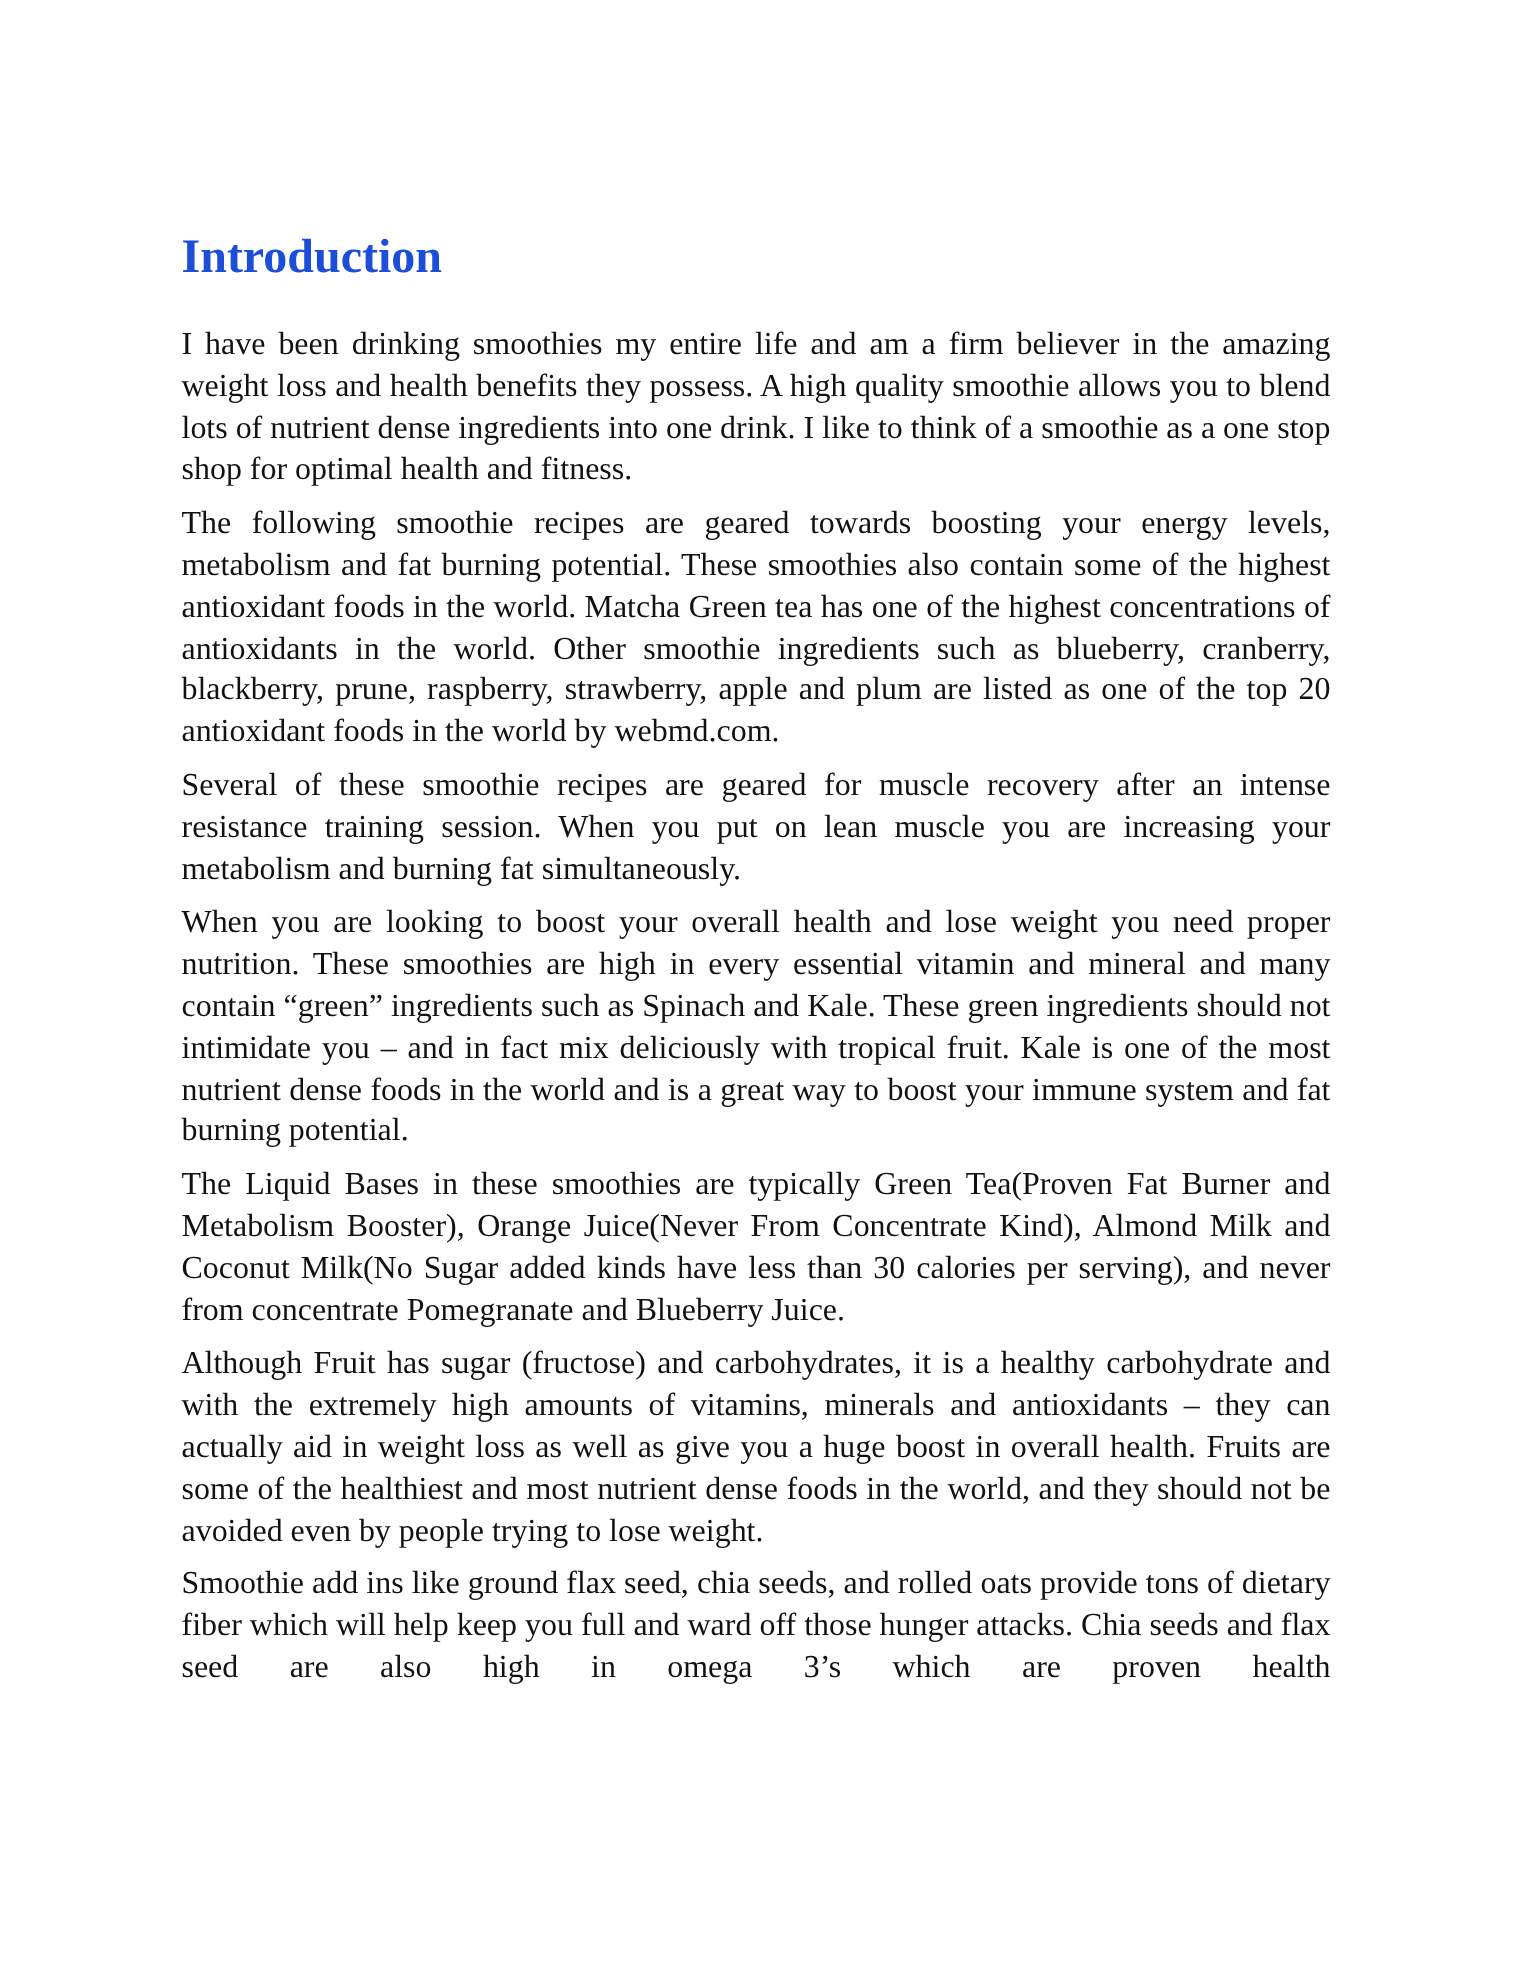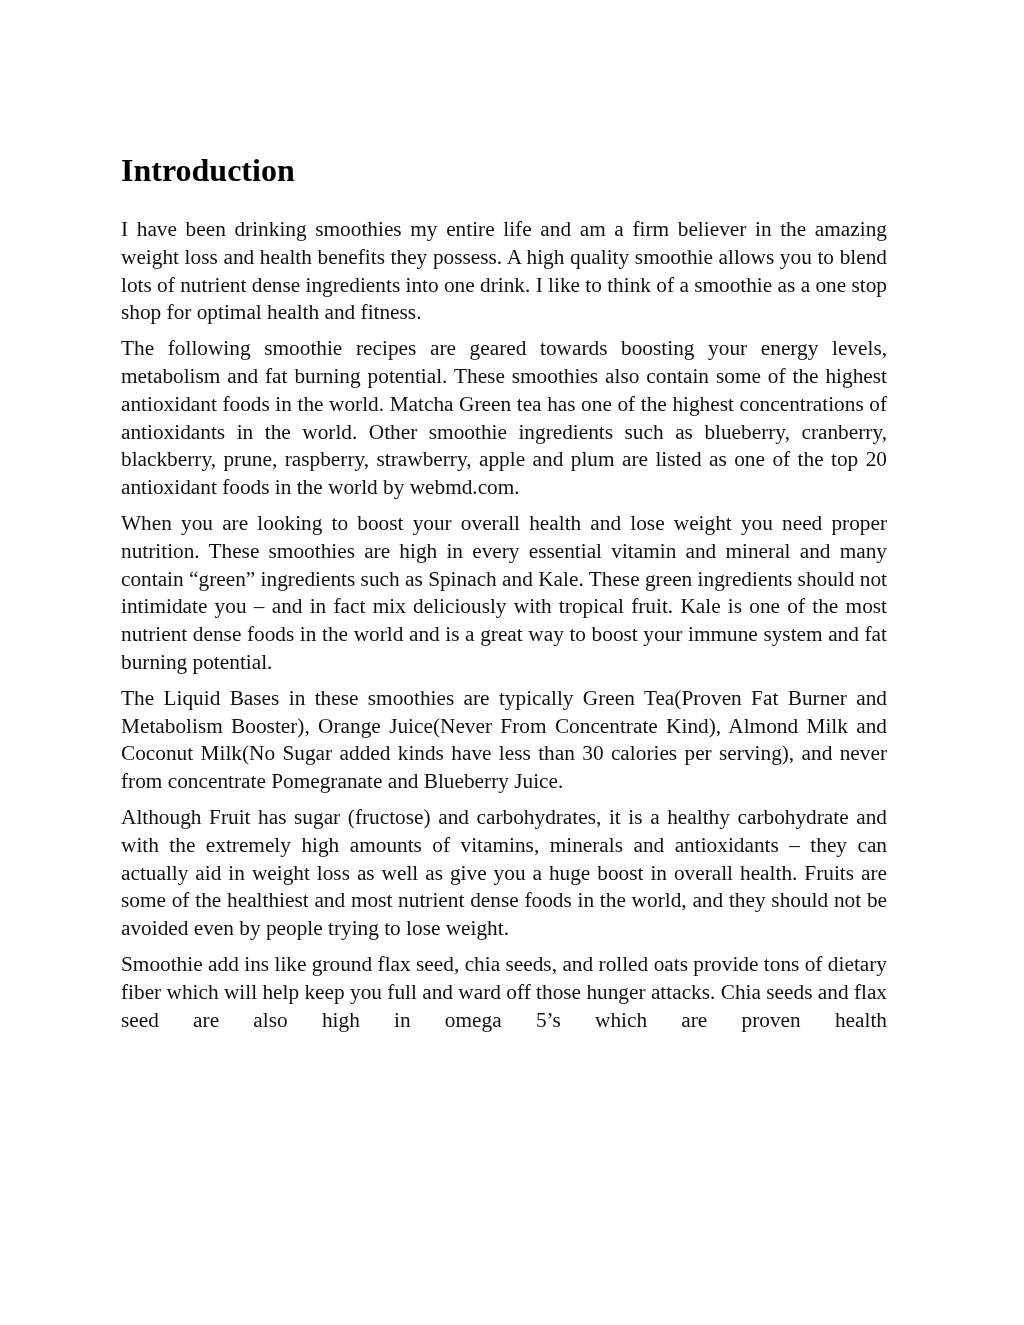--- a/index.html
+++ b/index.html
@@ -22,21 +22,21 @@
       width: 782px;
     }
     .heading {
       margin: 0;
       position: absolute;
       top: 150px;
       left: 0;
       font-size: 32px;
       font-weight: bold;
       line-height: 40px;
-      color: #000000;
+      color: #1d4ed8;
       white-space: nowrap;
     }
     .body-text {
       position: absolute;
       top: 216px;
       left: 0;
       width: 782px;
     }
     .para {
       margin: 0 16px 8px 0;
@@ -50,18 +50,19 @@
     }
   </style>
 </head>
 <body>
 
 <div class="page">
   <h1 class="heading">Introduction</h1>
   <div class="body-text">
     <p class="para">I have been drinking smoothies my entire life and am a firm believer in the amazing weight loss and health benefits they possess. A high quality smoothie allows you to blend lots of nutrient dense ingredients into one drink. I like to think of a smoothie as a one stop shop for optimal health and fitness.</p>
     <p class="para">The following smoothie recipes are geared towards boosting your energy levels, metabolism and fat burning potential. These smoothies also contain some of the highest antioxidant foods in the world. Matcha Green tea has one of the highest concentrations of antioxidants in the world. Other smoothie ingredients such as blueberry, cranberry, blackberry, prune, raspberry, strawberry, apple and plum are listed as one of the top 20 antioxidant foods in the world by webmd.com.</p>
+    <p class="para">Several of these smoothie recipes are geared for muscle recovery after an intense resistance training session. When you put on lean muscle you are increasing your metabolism and burning fat simultaneously.</p>
     <p class="para">When you are looking to boost your overall health and lose weight you need proper nutrition. These smoothies are high in every essential vitamin and mineral and many contain “green” ingredients such as Spinach and Kale. These green ingredients should not intimidate you – and in fact mix deliciously with tropical fruit. Kale is one of the most nutrient dense foods in the world and is a great way to boost your immune system and fat burning potential.</p>
     <p class="para">The Liquid Bases in these smoothies are typically Green Tea(Proven Fat Burner and Metabolism Booster), Orange Juice(Never From Concentrate Kind), Almond Milk and Coconut Milk(No Sugar added kinds have less than 30 calories per serving), and never from concentrate Pomegranate and Blueberry Juice.</p>
     <p class="para">Although Fruit has sugar (fructose) and carbohydrates, it is a healthy carbohydrate and with the extremely high amounts of vitamins, minerals and antioxidants – they can actually aid in weight loss as well as give you a huge boost in overall health. Fruits are some of the healthiest and most nutrient dense foods in the world, and they should not be avoided even by people trying to lose weight.</p>
-    <p class="para continued">Smoothie add ins like ground flax seed, chia seeds, and rolled oats provide tons of dietary fiber which will help keep you full and ward off those hunger attacks. Chia seeds and flax seed are also high in omega 5’s which are proven health</p>
+    <p class="para continued">Smoothie add ins like ground flax seed, chia seeds, and rolled oats provide tons of dietary fiber which will help keep you full and ward off those hunger attacks. Chia seeds and flax seed are also high in omega 3’s which are proven health</p>
   </div>
 </div>
 
 </body></html>

